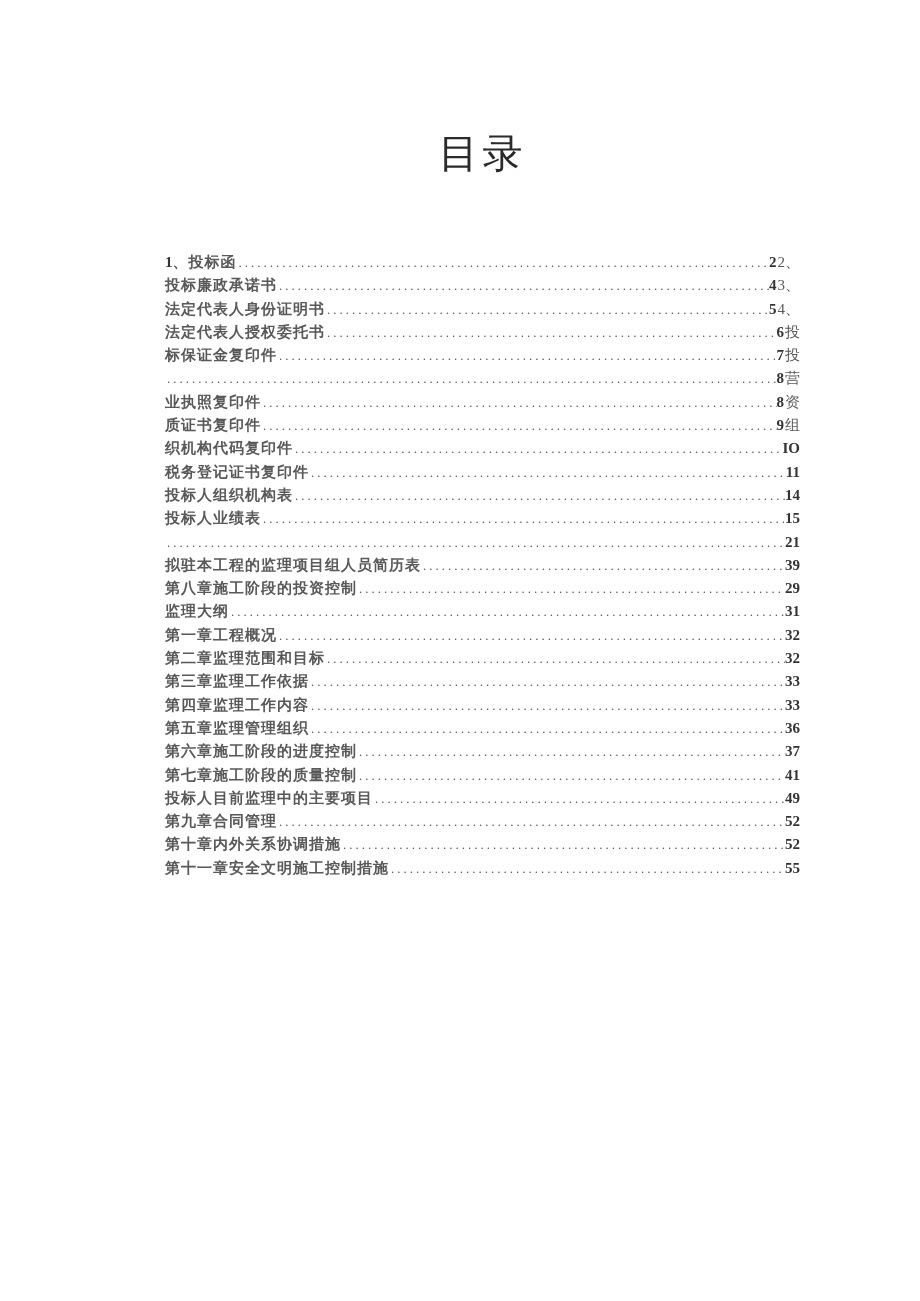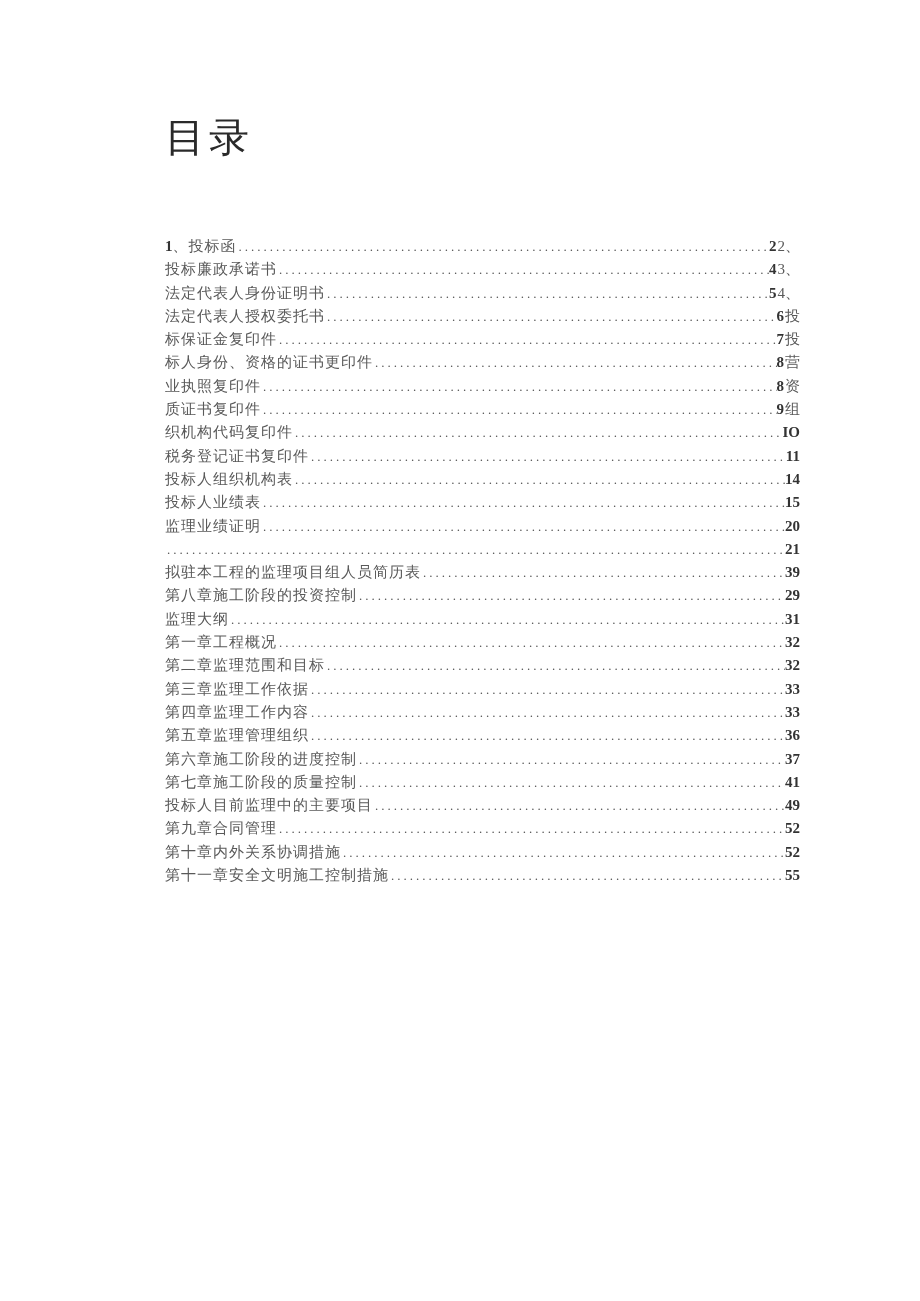--- a/index.html
+++ b/index.html
@@ -13,44 +13,45 @@
     color: #333333;
   }
   .page {
     width: 920px;
     min-height: 1301px;
     padding: 110px 120px 0 165px;
     box-sizing: border-box;
     position: relative;
   }
   .heading {
-    text-align: left;
+    text-align: center;
     font-size: 40px;
     letter-spacing: 4px;
     color: #2a2a2a;
-    margin: 0 0 70px 0;
+    margin: 16px 0 70px 0;
     font-weight: normal;
     font-family: "SimHei", "黑体", "SimSun", serif;
   }
   .toc {
     list-style: none;
     margin: 0;
     padding: 0;
   }
   .toc li {
     display: flex;
     align-items: baseline;
     font-size: 15px;
     line-height: 23.3px;
     color: #595959;
     white-space: nowrap;
   }
   .toc li .label {
     flex: 0 0 auto;
     letter-spacing: 1px;
+    font-weight: bold;
   }
   .toc li .dots {
     flex: 1 1 auto;
     overflow: hidden;
     color: #595959;
     letter-spacing: 3px;
     font-size: 13px;
     padding: 0 2px;
   }
   .toc li .dots::before {
@@ -108,21 +109,20 @@
         <span class="page-no">6</span>
         <span class="suffix">投</span>
       </li>
       <li>
         <span class="label">标保证金复印件</span>
         <span class="dots"></span>
         <span class="page-no">7</span>
         <span class="suffix">投</span>
       </li>
       <li>
-        <span class="label">标人身份、资格的证书更印件</span>
         <span class="dots"></span>
         <span class="page-no">8</span>
         <span class="suffix">营</span>
       </li>
       <li>
         <span class="label">业执照复印件</span>
         <span class="dots"></span>
         <span class="page-no">8</span>
         <span class="suffix">资</span>
       </li>
@@ -144,25 +144,20 @@
       </li>
       <li>
         <span class="label">投标人组织机构表</span>
         <span class="dots"></span>
         <span class="page-no">14</span>
       </li>
       <li>
         <span class="label">投标人业绩表</span>
         <span class="dots"></span>
         <span class="page-no">15</span>
-      </li>
-      <li>
-        <span class="label">监理业绩证明</span>
-        <span class="dots"></span>
-        <span class="page-no">20</span>
       </li>
       <li>
         <span class="dots"></span>
         <span class="page-no">21</span>
       </li>
       <li>
         <span class="label">拟驻本工程的监理项目组人员简历表</span>
         <span class="dots"></span>
         <span class="page-no">39</span>
       </li>

